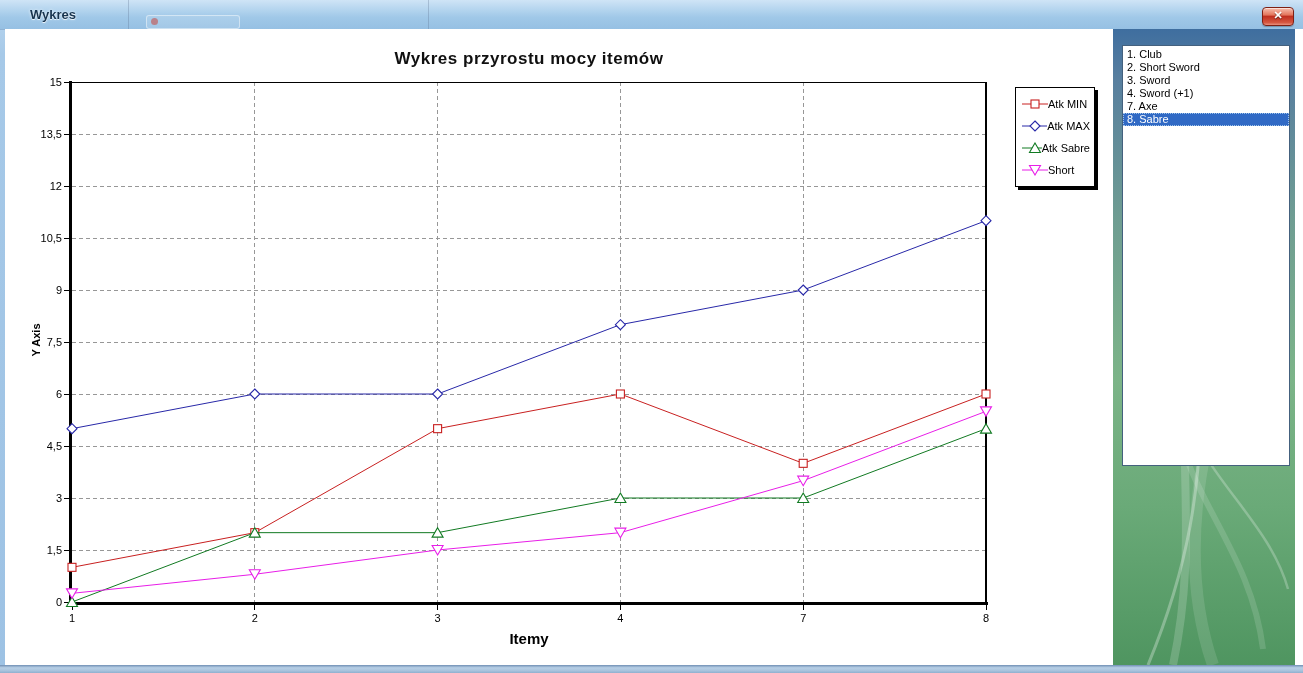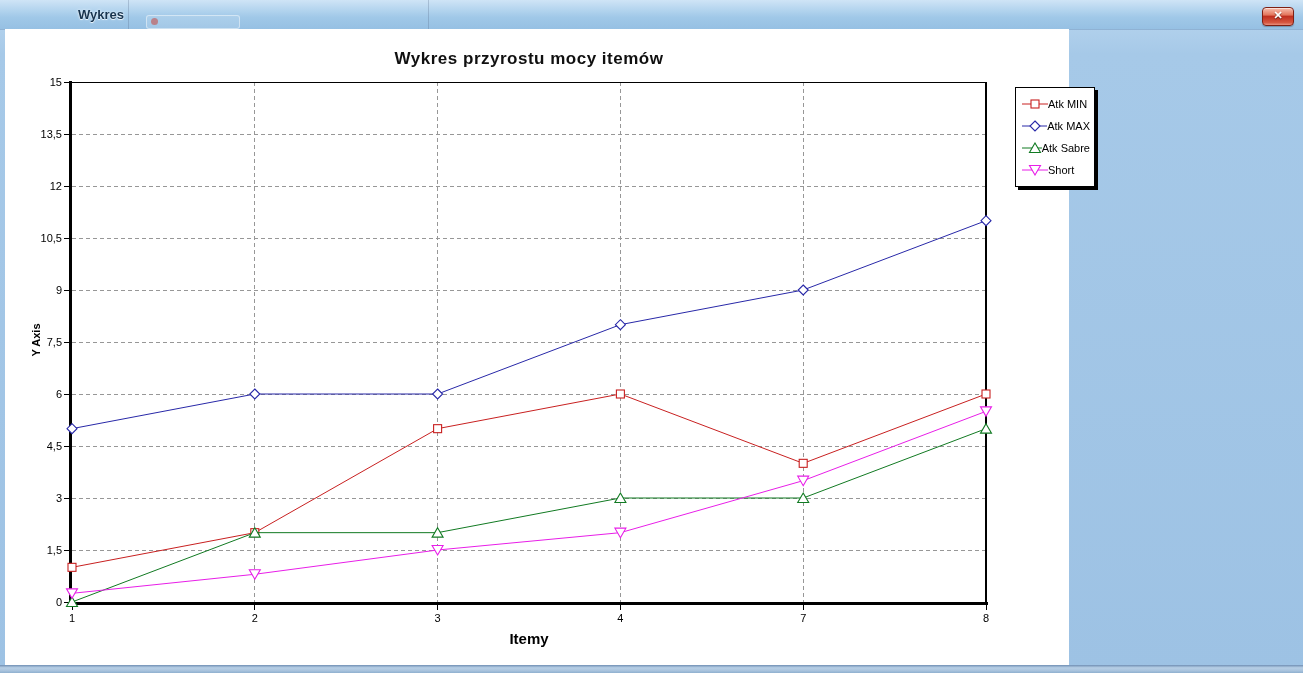--- a/index.html
+++ b/index.html
@@ -8,33 +8,33 @@
     font-family:"Liberation Sans",sans-serif;}
   
   .frag{position:absolute;top:0;height:5px;background:#161616;}
   .frag.red{background:#b03030;}
   .frag.gray{background:#5a5a5a;}
   
   .titlebar{position:absolute;left:0;top:0;width:100%;height:29px;
     background:linear-gradient(180deg,#cfe4f6 0%,#b3d4ee 35%,#a0c8e8 60%,#96c0e3 100%);
     border-bottom:1px solid #8fb2d4;}
   .title-text{position:absolute;left:30px;top:7px;font-size:13px;font-weight:bold;color:#17344f;
-    text-shadow:0 0 3px rgba(255,255,255,.9),0 1px 0 rgba(255,255,255,.7);margin-left:48px;}
+    text-shadow:0 0 3px rgba(255,255,255,.9),0 1px 0 rgba(255,255,255,.7);}
   .ghost-rect{position:absolute;left:146px;top:15px;width:92px;height:12px;border-radius:3px;
     border:1px solid rgba(255,255,255,.45);background:rgba(255,255,255,.12);}
   .ghost-dot{position:absolute;left:151px;top:18px;width:7px;height:7px;border-radius:50%;
     background:rgba(200,70,60,.55);}
   .vline{position:absolute;top:0;width:1px;height:29px;background:rgba(90,110,140,.30);}
   .close-btn{position:absolute;top:7px;right:9px;width:30px;height:17px;border-radius:4px;cursor:pointer;
     background:linear-gradient(180deg,#f7c0b0 0%,#e4775e 40%,#c03020 50%,#d55640 85%,#e8907e 100%);
     border:1px solid #7e2014;box-shadow:inset 0 1px 0 rgba(255,255,255,.55),0 1px 1px rgba(0,0,0,.25);
     color:#fff;font-size:11px;font-weight:bold;text-align:center;line-height:15px;
     text-shadow:0 1px 1px rgba(0,0,0,.5);}
   
-  .chart-panel{position:absolute;left:5px;top:29px;width:1064px;height:636px;background:#ffffff;}
+  .chart-panel{position:absolute;left:5px;top:29px;width:1299px;height:636px;background:#ffffff;}
   .chart-title{position:absolute;left:0;top:20px;width:1048px;text-align:center;
     font-size:17px;font-weight:bold;color:#101010;letter-spacing:.5px;}
   .y-axis-label{position:absolute;left:-4px;top:305px;width:70px;text-align:center;
     font-size:11px;font-weight:bold;color:#000;transform:rotate(-90deg);}
   .x-axis-label{position:absolute;left:0;top:601px;width:1048px;text-align:center;
     font-size:15px;font-weight:bold;color:#000;}
   .chart-svg{position:absolute;left:0;top:0;}
   .legend{position:absolute;left:1010px;top:58px;width:68px;background:#fff;
     border:1px solid #000;box-shadow:3px 3px 0 #000;padding:5px 4px 5px 6px;}
   .legend-item{display:flex;align-items:center;height:22px;font-size:11px;color:#000;white-space:nowrap;}
@@ -182,15 +182,32 @@
         <div class="legend-item">
           <svg width="26" height="12">
             <line x1="0" y1="6" x2="26" y2="6" stroke="#e81ee8" stroke-width="1"></line>
             <path fill="#fff" stroke="#e81ee8" stroke-width="1.1" d="M13 11L18.5 1.5L7.5 1.5Z"></path>
           </svg>
           <span>Short</span>
         </div>
       </div>
   </div>
 
+  <div class="right-panel">
+    <svg class="aurora" width="182" height="636">
+      <path d="M 125 230 C 60 360, 120 430, 35 636" fill="none" stroke="rgba(255,255,255,0.30)" stroke-width="3"></path>
+      <path d="M 110 230 C 40 380, 95 470, 60 636" fill="none" stroke="rgba(255,255,255,0.18)" stroke-width="8"></path>
+      <path d="M 70 300 C 40 420, 150 470, 175 560" fill="none" stroke="rgba(255,255,255,0.25)" stroke-width="2.5"></path>
+      <path d="M 60 320 C 45 450, 135 500, 150 620" fill="none" stroke="rgba(255,255,255,0.14)" stroke-width="6"></path>
+      <path d="M 150 250 C 90 380, 60 520, 100 636" fill="none" stroke="rgba(255,255,255,0.12)" stroke-width="12"></path>
+    </svg>
+    <div class="listbox">
+        <div class="lb-item">1. Club</div>
+        <div class="lb-item">2. Short Sword</div>
+        <div class="lb-item">3. Sword</div>
+        <div class="lb-item">4. Sword (+1)</div>
+        <div class="lb-item">7. Axe</div>
+        <div class="lb-item sel">8. Sabre</div>
+      </div>
+  </div>
 
   <div class="bottom-strip"></div>
 </div>
 
 </body></html>

